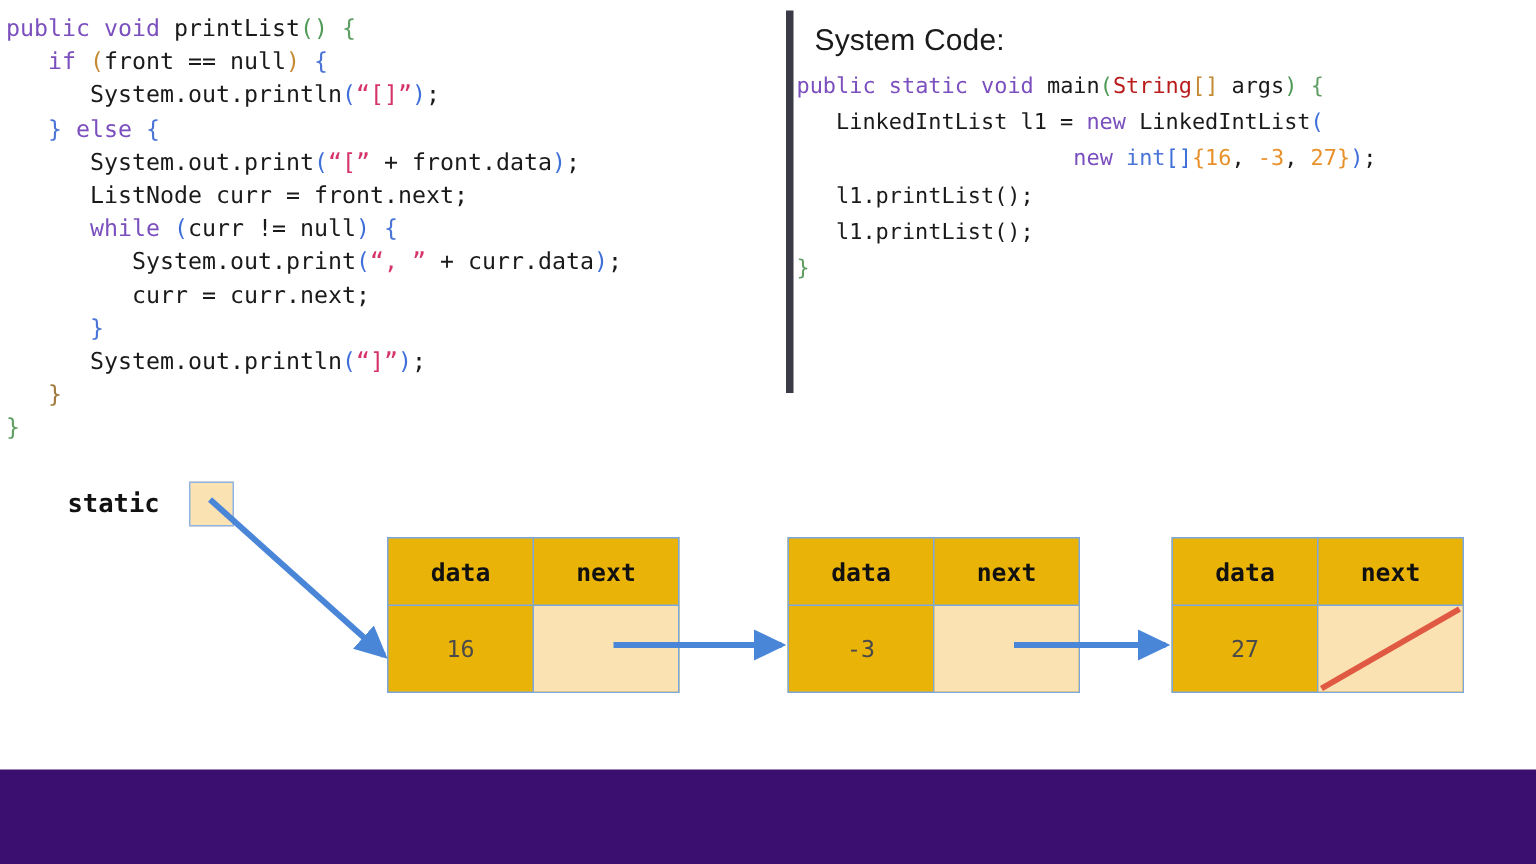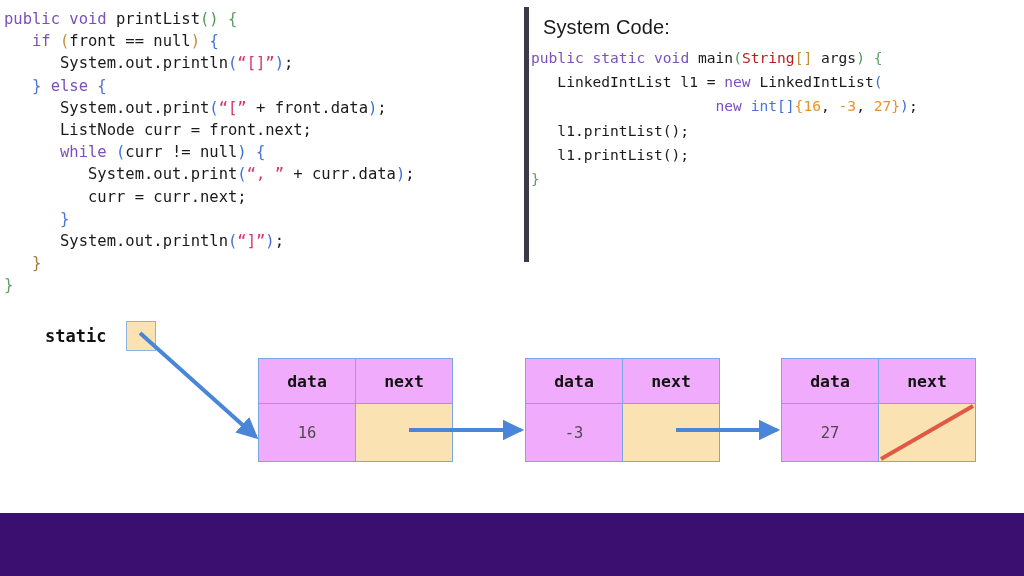--- a/index.html
+++ b/index.html
@@ -99,21 +99,21 @@
 
   
   .node {
     position: absolute;
     width: 195px;
     height: 104px;
     border: 1.5px solid #7aa7e0;
     box-sizing: border-box;
     display: flex;
     flex-direction: column;
-    background: #f0abfc;
+    background: #eab308;
   }
   .node-head {
     display: flex;
     height: 44px;
     border-bottom: 1.5px solid #7aa7e0;
   }
   .node-body {
     display: flex;
     flex: 1;
   }

